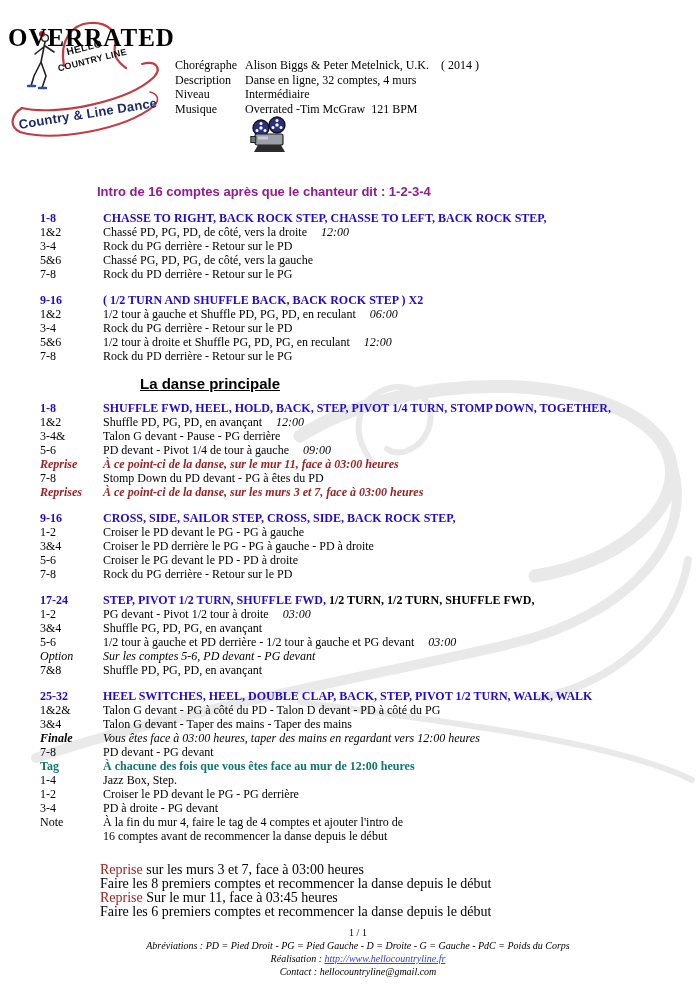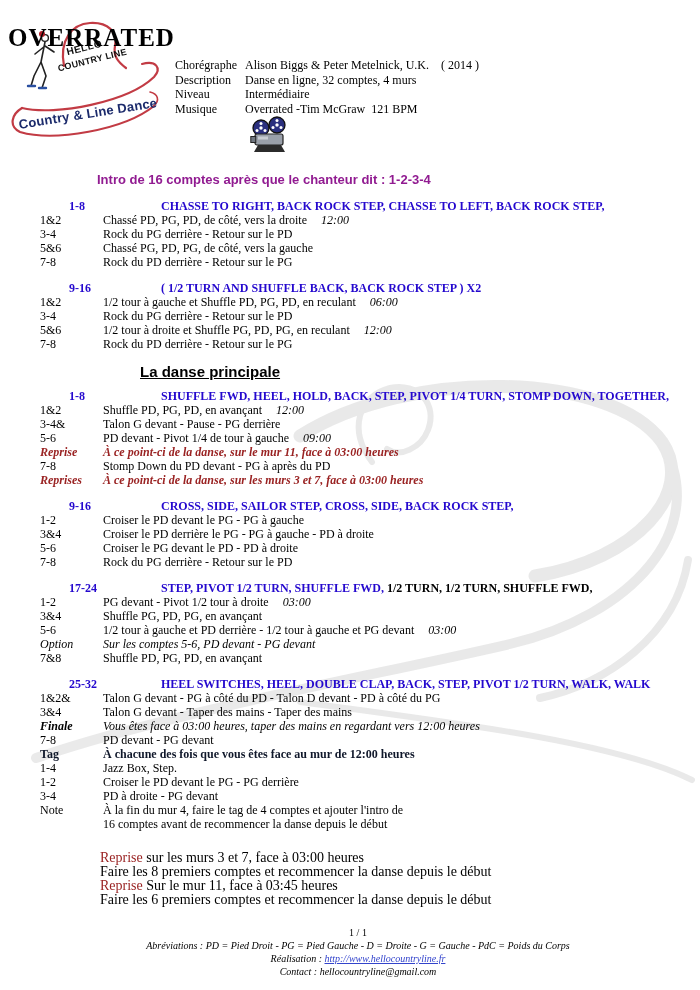--- a/index.html
+++ b/index.html
@@ -15,36 +15,36 @@
   #logo-hello{left:62px;top:32px;font-size:10px;transform:rotate(-14deg);letter-spacing:.5px;}
   #logo-cline{left:53px;top:45px;font-size:9px;transform:rotate(-14deg);letter-spacing:.3px;}
   #logo-caption{left:14px;top:96px;font-size:13px;color:#1B2A6B;transform:rotate(-9deg);letter-spacing:.2px;}
   #page-title{position:absolute;left:8px;right:0;top:24px;text-align:left;
               font-size:25px;font-weight:bold;letter-spacing:1px;}
   #meta{position:absolute;left:175px;top:58px;font-size:12px;line-height:14.5px;}
   #meta .mrow{display:flex;}
   #meta .mlabel{width:70px;flex:0 0 70px;}
   #projector{position:absolute;left:250px;top:116px;}
   
-  #intro{position:relative;z-index:1;margin:4px 0 12px 97px;
+  #intro{position:relative;z-index:1;margin:16px 0 12px 97px;
          font-family:"Liberation Sans",sans-serif;font-weight:bold;font-size:13px;color:#911B91;}
   
   #sections{position:relative;z-index:1;padding:0 12px 0 40px;}
   .sec{margin-bottom:12px;}
   .row{display:flex;font-size:12px;line-height:14px;}
   .row .lbl{width:63px;flex:0 0 63px;}
   .row .txt{flex:1;}
-  .hdr .lbl,.hdr .t1{color:#2408CE;font-weight:bold;margin-left:29px;}
+  .hdr .lbl,.hdr .t1{color:#2408CE;font-weight:bold;}
   .hdr .t2{color:#000;font-weight:bold;}
   .clock{font-style:italic;margin-left:14px;}
   .rep .lbl,.rep .txt{color:#9A2323;font-weight:bold;font-style:italic;}
   .opt .lbl,.opt .txt{font-style:italic;}
   .fin .lbl{font-weight:bold;font-style:italic;}
   .fin .txt{font-style:italic;}
-  .tagrow .lbl,.tagrow .txt{color:#0f172a;font-weight:bold;}
+  .tagrow .lbl,.tagrow .txt{color:#0f766e;font-weight:bold;}
   .l2{display:block;}
   #divider{font-family:"Liberation Sans",sans-serif;font-weight:bold;font-size:15px;
            text-decoration:underline;margin:2px 0 8px 100px;line-height:18px;}
   #endnotes{margin:20px 0 0 60px;}
   #endnotes .erow{font-size:14px;line-height:14px;}
   #endnotes .pref{color:#9A2323;}
   
   #footer{position:absolute;left:16px;right:0;bottom:12px;text-align:center;z-index:1;
           font-size:10px;line-height:13px;}
   #footer .it{font-style:italic;}
@@ -193,21 +193,21 @@
         <div class="row">
           <span class="lbl">5-6</span>
           <span class="txt"><span>PD devant - Pivot 1/4 de tour à gauche</span><span class="clock">09:00</span></span>
         </div>
         <div class="row rep">
           <span class="lbl">Reprise</span>
           <span class="txt"><span>À ce point-ci de la danse, sur le mur 11, face à 03:00 heures</span></span>
         </div>
         <div class="row">
           <span class="lbl">7-8</span>
-          <span class="txt"><span>Stomp Down du PD devant - PG à après du PD</span></span>
+          <span class="txt"><span>Stomp Down du PD devant - PG à êtes du PD</span></span>
         </div>
         <div class="row rep">
           <span class="lbl">Reprises</span>
           <span class="txt"><span>À ce point-ci de la danse, sur les murs 3 et 7, face à 03:00 heures</span></span>
         </div>
       </div>
       <div class="sec">
         <div class="row hdr">
           <span class="lbl">9-16</span>
           <span class="txt"><span class="t1">CROSS, SIDE, SAILOR STEP, CROSS, SIDE, BACK ROCK STEP,</span></span>

